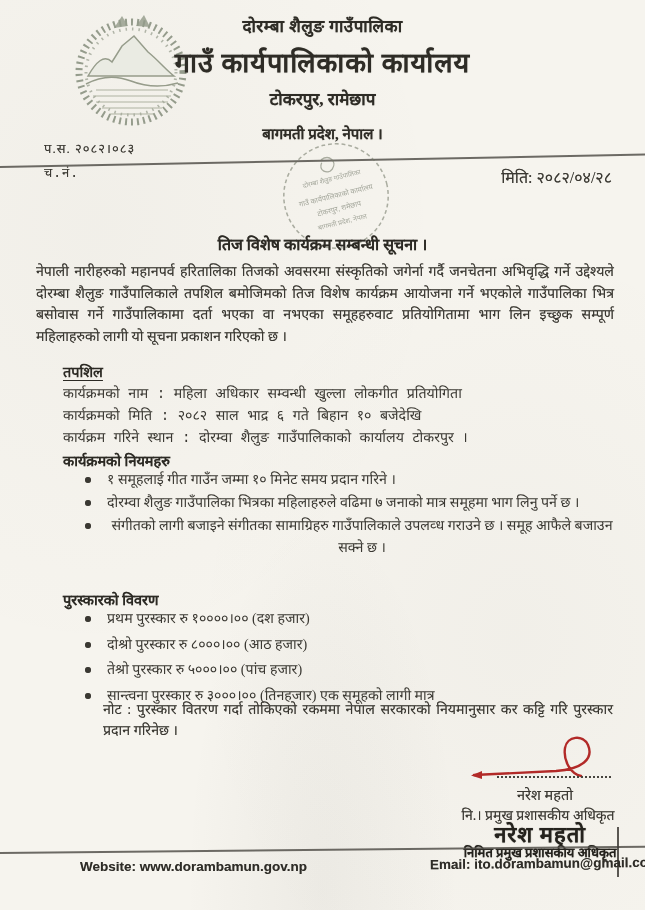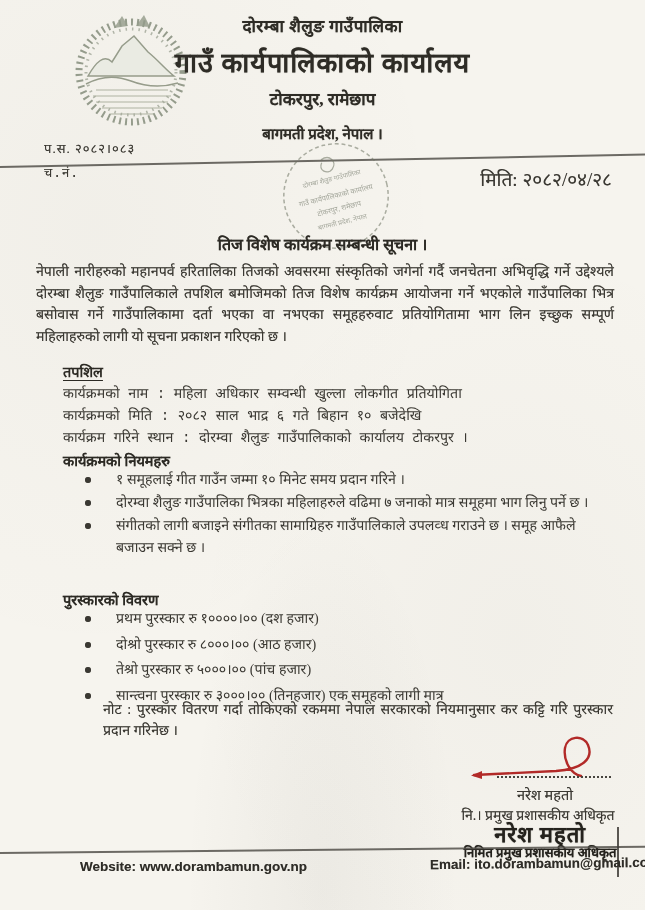--- a/index.html
+++ b/index.html
@@ -23,36 +23,36 @@
   .hdr .l4{font-size:15px;font-weight:bold;margin-top:13px;}
   .hdr div{text-shadow:0 0 0.7px rgba(45,43,36,0.5);color:#2e2c26;}
   
   .hline{position:absolute;height:2px;background:#53514b;opacity:.85;}
   .rule-top{left:-4px;top:166px;width:656px;transform:rotate(-1.1deg);transform-origin:left center;}
   .rule-bottom{left:-4px;top:852px;width:656px;transform:rotate(-0.55deg);transform-origin:left center;height:1.6px;}
   .vtick{position:absolute;left:617px;top:827px;width:2px;height:50px;background:#3e3c37;opacity:.85;}
   
   .meta-ref{left:44px;top:139px;font-size:13px;letter-spacing:1px;}
   .meta-dis{left:44px;top:163px;font-size:13px;letter-spacing:1px;font-family:Liberation Mono, monospace;}
-  .meta-date{left:0;top:166px;width:612px;text-align:right;font-size:19px;}
+  .meta-date{left:0;top:166px;width:612px;text-align:right;font-size:16px;}
   
   .stamp{position:absolute;left:278px;top:138px;width:116px;height:116px;transform:rotate(-14deg);opacity:.55;}
   
   .subject{left:0;top:233px;width:100%;text-align:center;font-size:16px;font-weight:bold;color:#2c2a24;}
   
   .intro{left:36px;top:261px;width:578px;font-size:14.2px;line-height:21.6px;text-align:justify;}
   
   .sec-h{font-size:14.5px;font-weight:bold;color:#2c2a24;}
   .u{text-decoration:underline;text-underline-offset:3px;}
   .details{position:absolute;left:63px;top:361px;width:560px;font-family:Liberation Mono, monospace;}
   .details .row{font-size:14.2px;line-height:21px;margin-top:0;}
   .details .row+.row{margin-top:1px;}
   .details .rows{margin-top:3px;}
   .blist{position:absolute;padding:0;margin:0;list-style:none;}
-  .blist li{display:flex;align-items:flex-start;gap:25px;font-size:14.2px;line-height:21.5px;}
+  .blist li{display:flex;align-items:flex-start;gap:16px;font-size:14.2px;line-height:21.5px;text-align:center;}
   .blist .b{flex:0 0 auto;width:6px;height:6px;border-radius:50%;background:#3a3832;margin-top:8px;box-shadow:0 0 0.5px rgba(56,54,46,.6);}
   .rules-h{left:63px;top:450px;}
   .rules-list{left:85px;top:469px;width:532px;}
   .rules-list li{margin-bottom:1.5px;}
   .prizes-h{left:63px;top:589px;}
   .prizes-list{left:85px;top:608px;width:525px;}
   .prizes-list li{margin-bottom:4px;}
   .note{left:103px;top:699px;width:510px;font-size:14.2px;line-height:21px;text-align:justify;}
   
   .sig-svg{position:absolute;left:468px;top:733px;}

